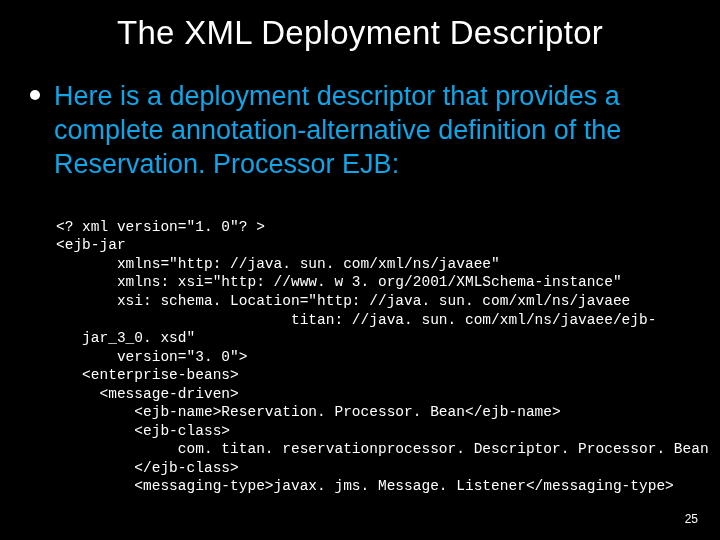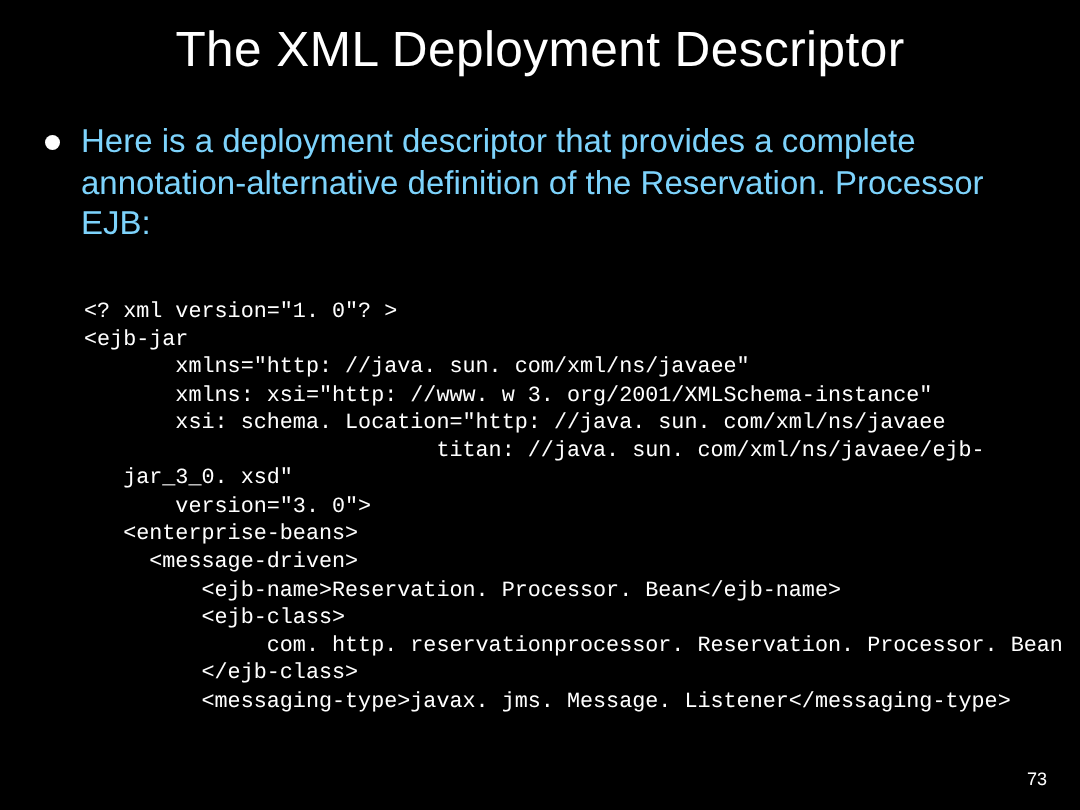--- a/index.html
+++ b/index.html
@@ -42,23 +42,23 @@
   }
   .bullet-dot {
     width: 10px;
     height: 10px;
     background: #ffffff;
     border-radius: 50%;
     margin-top: 10px;
     flex: 0 0 auto;
   }
   .bullet-text {
-    font-size: 22px;
+    font-size: 27px;
     line-height: 1.25;
-    color: #7dd3fc;
+    color: #0ea5e9;
   }
   .code {
     margin-top: 18px;
     margin-left: 26px;
     font-family: "Courier New", Courier, monospace;
     font-size: 14.5px;
     line-height: 1.28;
     color: #ffffff;
     white-space: pre;
   }
@@ -88,20 +88,20 @@
 <span>       xmlns="http: //java. sun. com/xml/ns/javaee"</span>
 <span>       xmlns: xsi="http: //www. w 3. org/2001/XMLSchema-instance"</span>
 <span>       xsi: schema. Location="http: //java. sun. com/xml/ns/javaee</span>
 <span>                           titan: //java. sun. com/xml/ns/javaee/ejb-</span>
 <span>   jar_3_0. xsd"</span>
 <span>       version="3. 0"&gt;</span>
 <span>   &lt;enterprise-beans&gt;</span>
 <span>     &lt;message-driven&gt;</span>
 <span>         &lt;ejb-name&gt;Reservation. Processor. Bean&lt;/ejb-name&gt;</span>
 <span>         &lt;ejb-class&gt;</span>
-<span>              com. http. reservationprocessor. Reservation. Processor. Bean</span>
+<span>              com. titan. reservationprocessor. Descriptor. Processor. Bean</span>
 <span>         &lt;/ejb-class&gt;</span>
 <span>         &lt;messaging-type&gt;javax. jms. Message. Listener&lt;/messaging-type&gt;</span>
     </div>
   </div>
 
-  <div class="page-num">73</div>
+  <div class="page-num">25</div>
 </div>
 
 </body></html>

